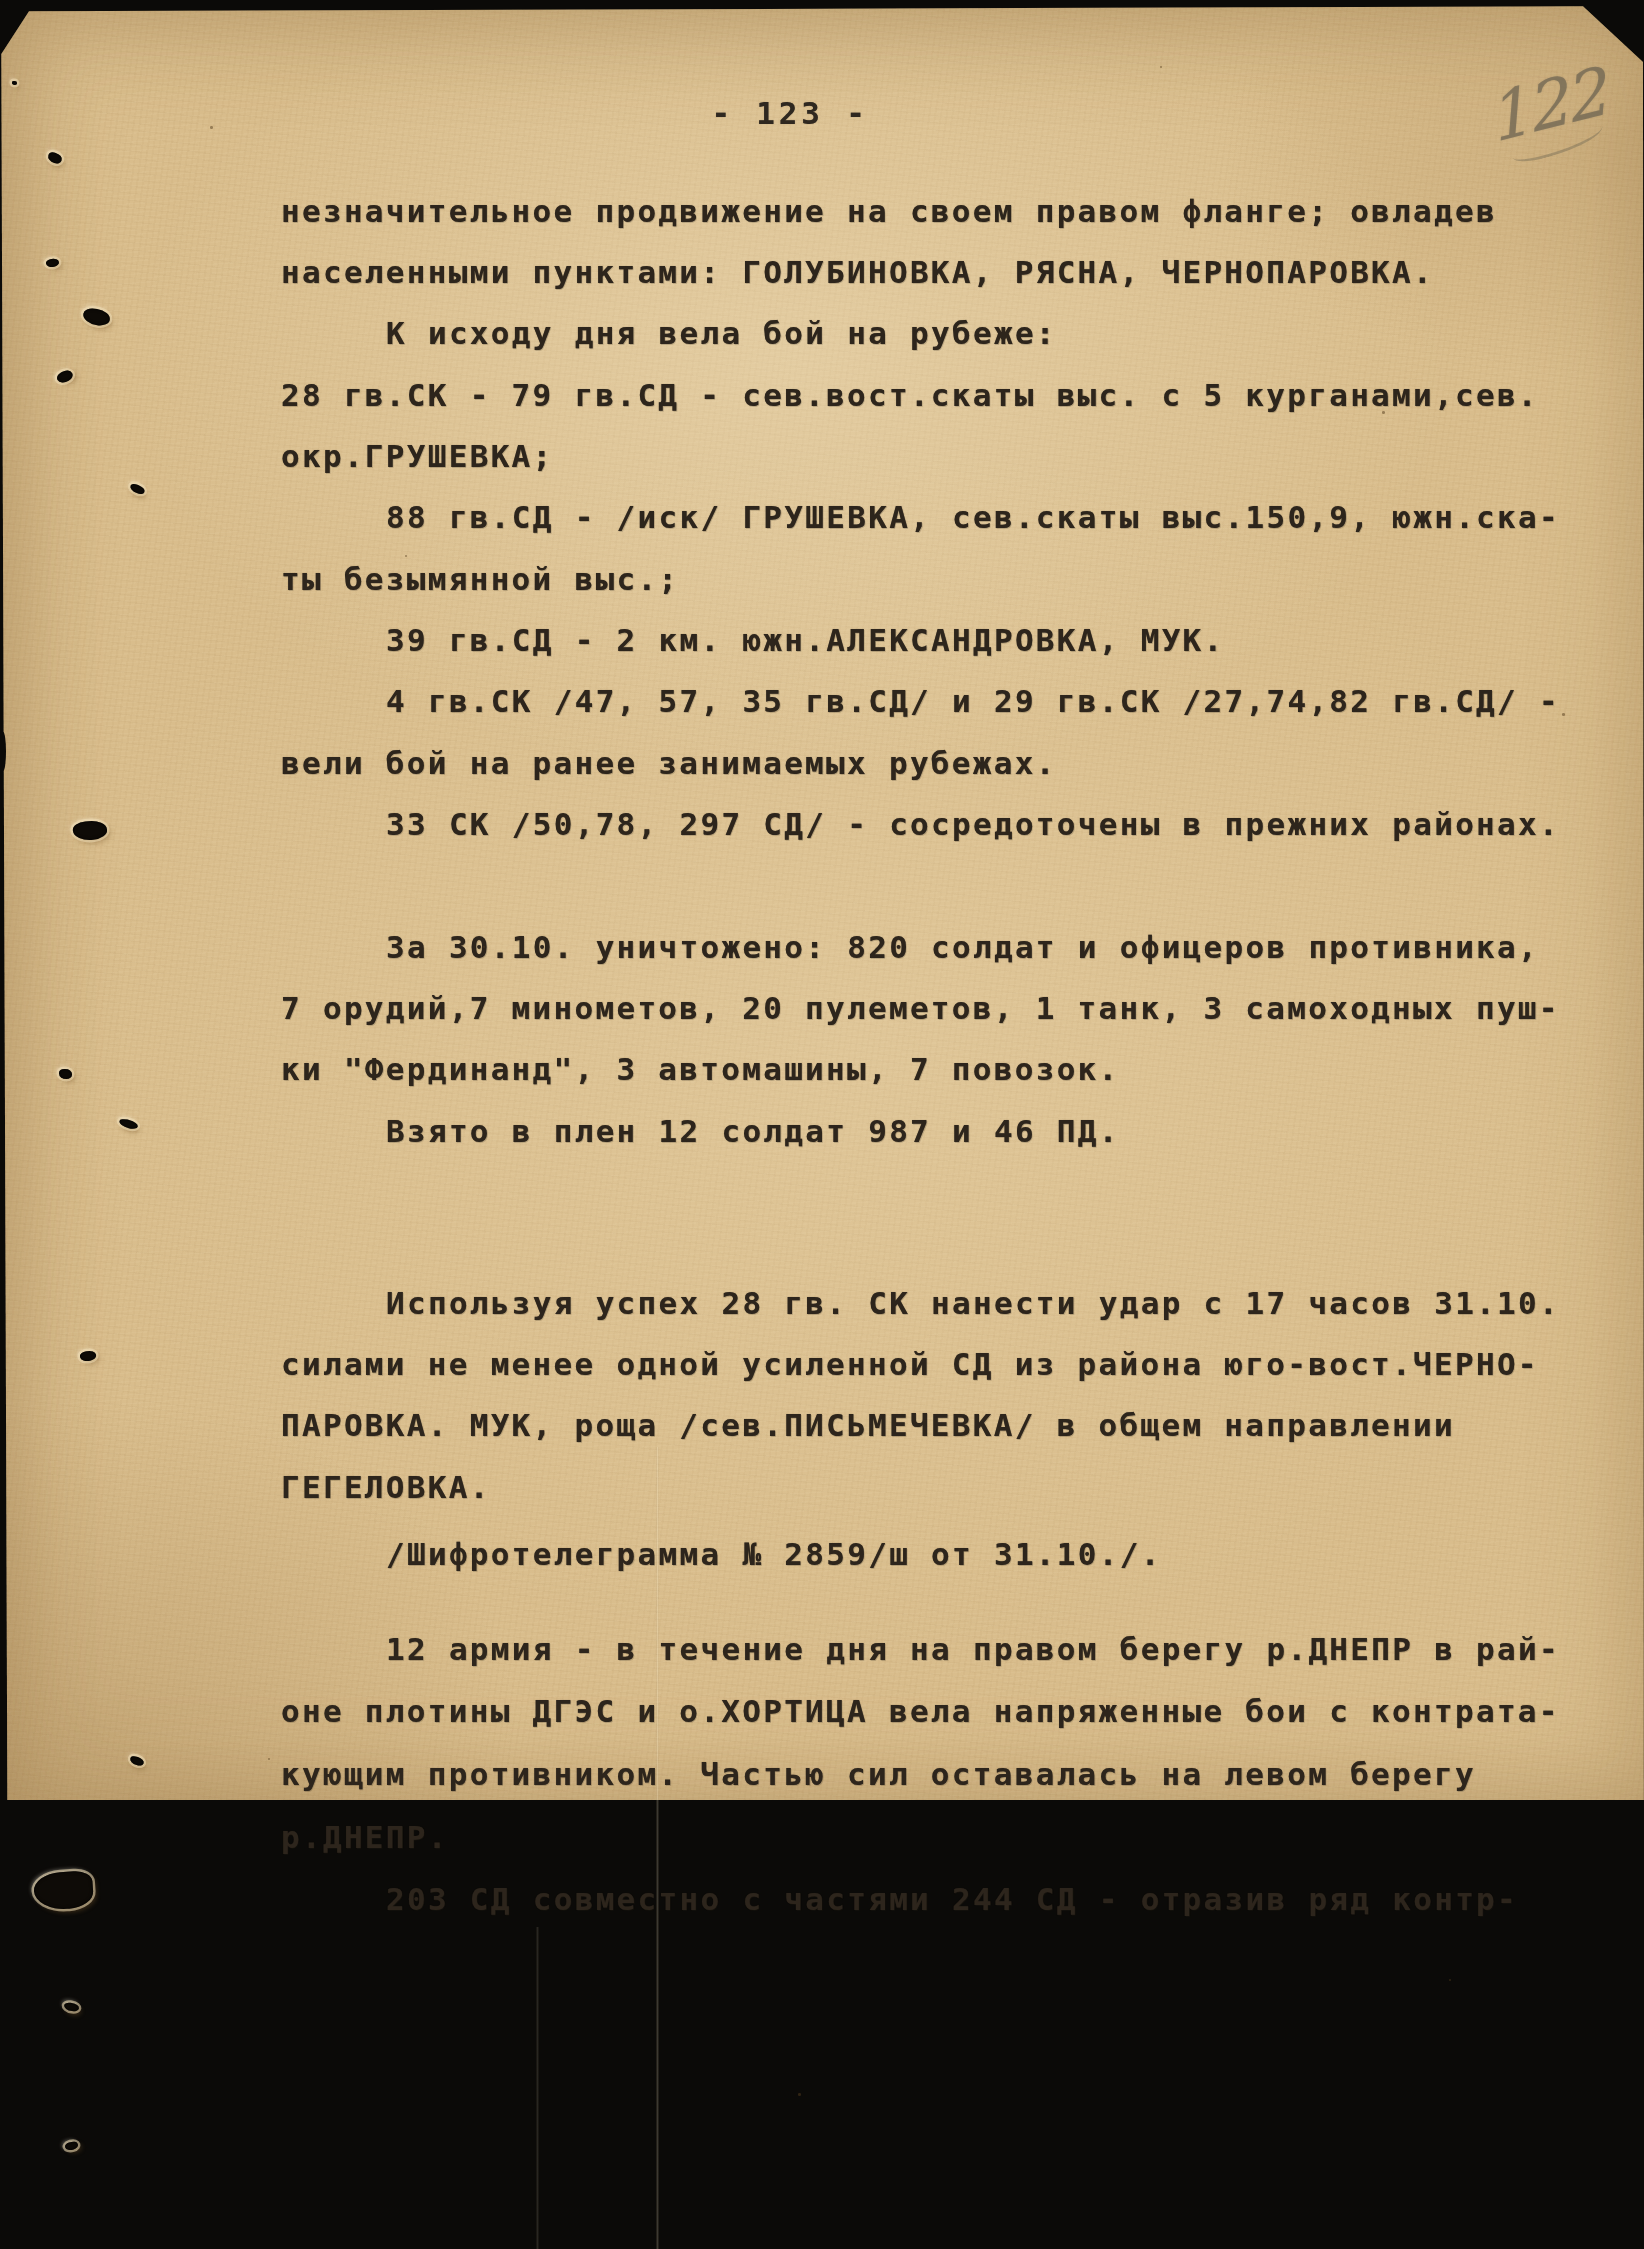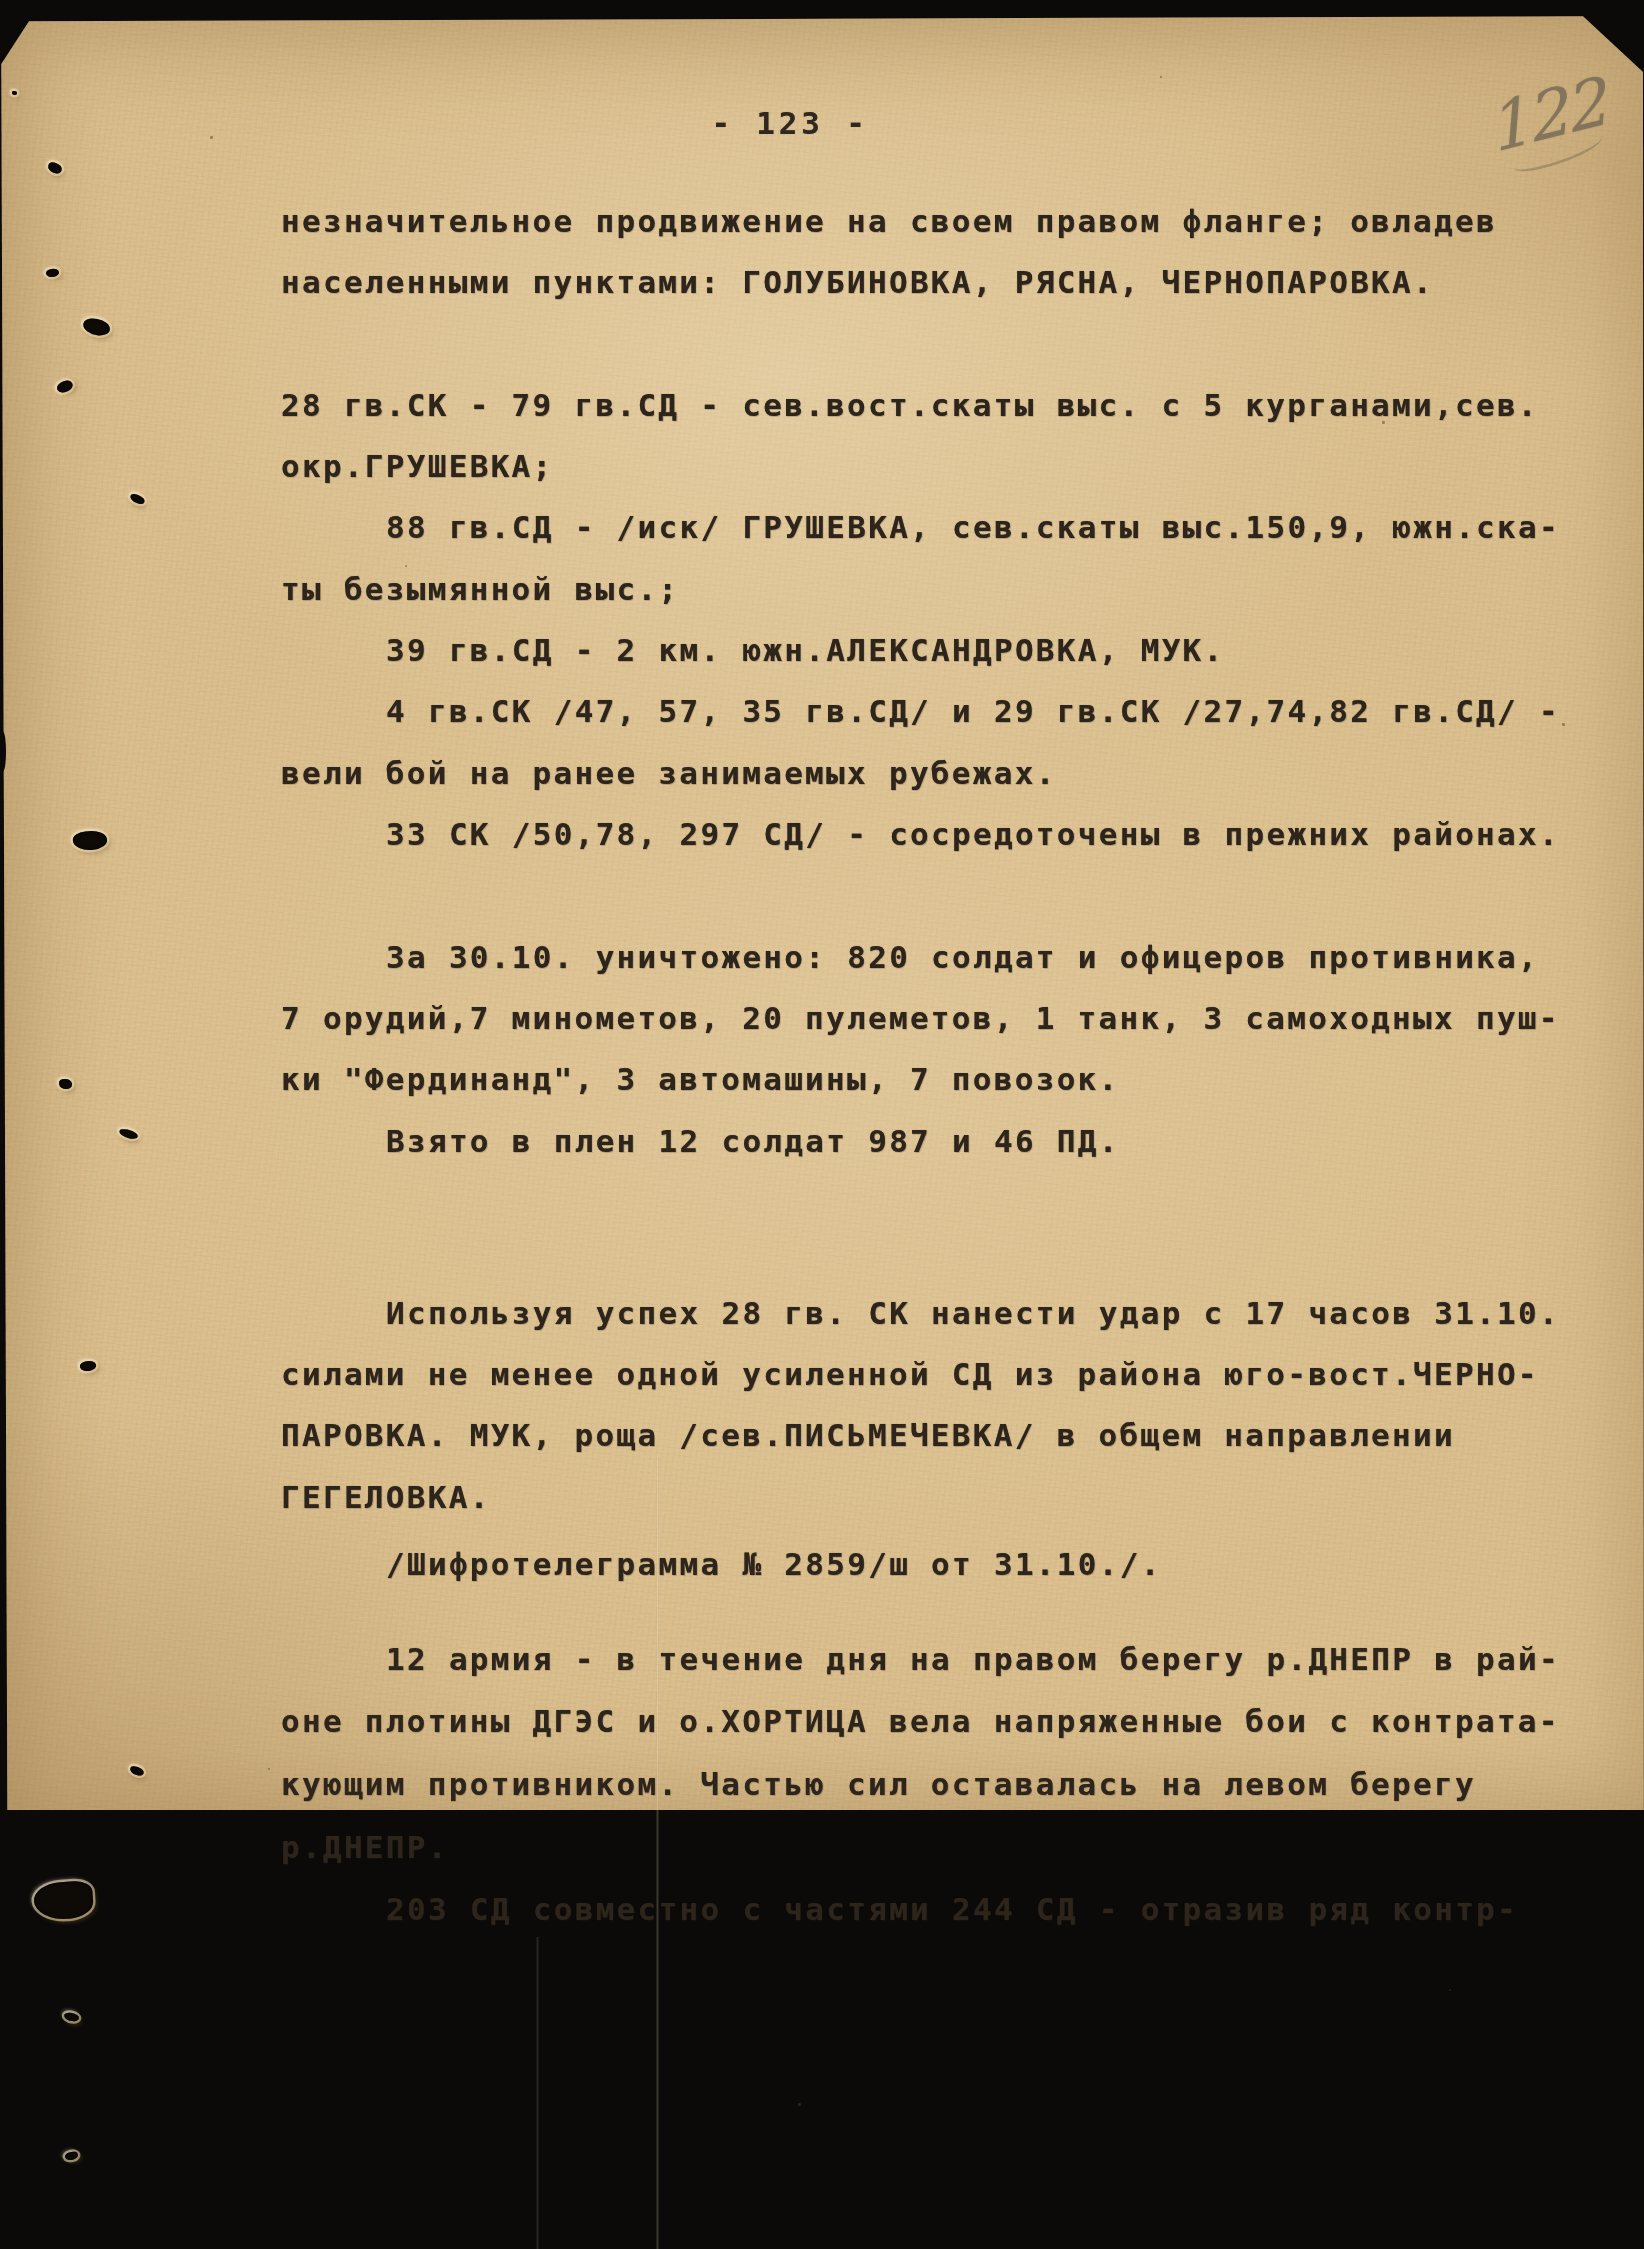--- a/index.html
+++ b/index.html
@@ -5,21 +5,21 @@
   html,body{margin:0;padding:0;}
   body{
     width:1644px;height:2250px;
     background:#0b0a08;
     overflow:hidden;
     position:relative;
     font-family:"DejaVu Sans Mono","Liberation Mono",monospace;
   }
   
   .paper{
-    position:absolute;left:0;top:15px;width:1644px;height:1795px;
+    position:absolute;left:0;top:5px;width:1644px;height:1795px;
     clip-path:polygon(29px 6.3px,1583px 1.3px,1643px 57px,1644px 2237px,1637px 2245px,822px 2247px,8.9px 2244px,1.3px 49px);
     background:
       radial-gradient(ellipse 949px 601px at 48% 20%, rgba(252,241,212,0.30), transparent 70%),
       radial-gradient(ellipse 1075px 822px at 52% 58%, rgba(250,236,202,0.20), transparent 75%),
       radial-gradient(ellipse 601px 474px at 6% 96%, rgba(128,92,44,0.20), transparent 70%),
       radial-gradient(ellipse 538px 329px at 97% 8%, rgba(138,100,50,0.16), transparent 70%),
       repeating-linear-gradient(98deg, rgba(150,110,55,0.045) 0 1.9px, transparent 1.9px 5.7px),
       repeating-linear-gradient(176deg, rgba(255,246,216,0.05) 0 1.3px, transparent 1.3px 4.4px),
       repeating-linear-gradient(7deg, rgba(120,85,40,0.035) 0 1.3px, transparent 1.3px 7px),
       #d9bd8c;
@@ -97,20 +97,21 @@
 <body>
 
 <div class="paper">
 
   <div class="pageno">- 123 -</div>
   <div class="folio">122</div>
   <div class="folio-flourish"></div>
 
   <div class="line" style="top:190px">незначительное продвижение на своем правом фланге; овладев</div>
   <div class="line" style="top:251px">населенными пунктами: ГОЛУБИНОВКА, РЯСНА, ЧЕРНОПАРОВКА.</div>
+  <div class="line indent" style="top:312px">К исходу дня вела бой на рубеже:</div>
   <div class="line" style="top:374px">28 гв.СК - 79 гв.СД - сев.вост.скаты выс. с 5 курганами,сев.</div>
   <div class="line" style="top:435px">окр.ГРУШЕВКА;</div>
   <div class="line indent" style="top:496px">88 гв.СД - /иск/ ГРУШЕВКА, сев.скаты выс.150,9, южн.ска-</div>
   <div class="line" style="top:558px">ты безымянной выс.;</div>
   <div class="line indent" style="top:619px">39 гв.СД - 2 км. южн.АЛЕКСАНДРОВКА, МУК.</div>
   <div class="line indent" style="top:680px">4 гв.СК /47, 57, 35 гв.СД/ и 29 гв.СК /27,74,82 гв.СД/ -</div>
   <div class="line" style="top:742px">вели бой на ранее занимаемых рубежах.</div>
   <div class="line indent" style="top:803px">33 СК /50,78, 297 СД/ - сосредоточены в прежних районах.</div>
   <div class="line indent" style="top:926px">За 30.10. уничтожено: 820 солдат и офицеров противника,</div>
   <div class="line" style="top:987px">7 орудий,7 минометов, 20 пулеметов, 1 танк, 3 самоходных пуш-</div>

